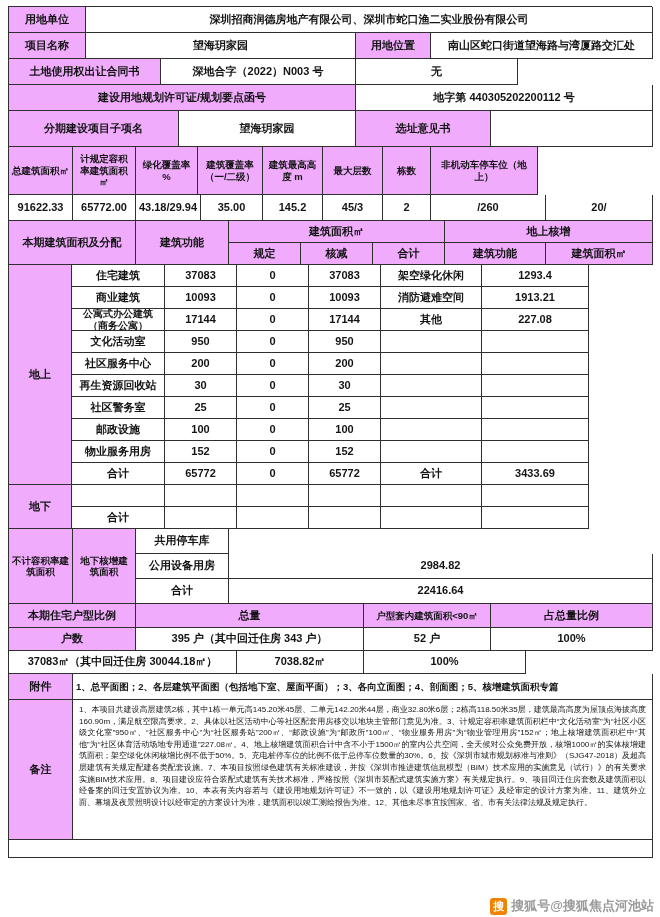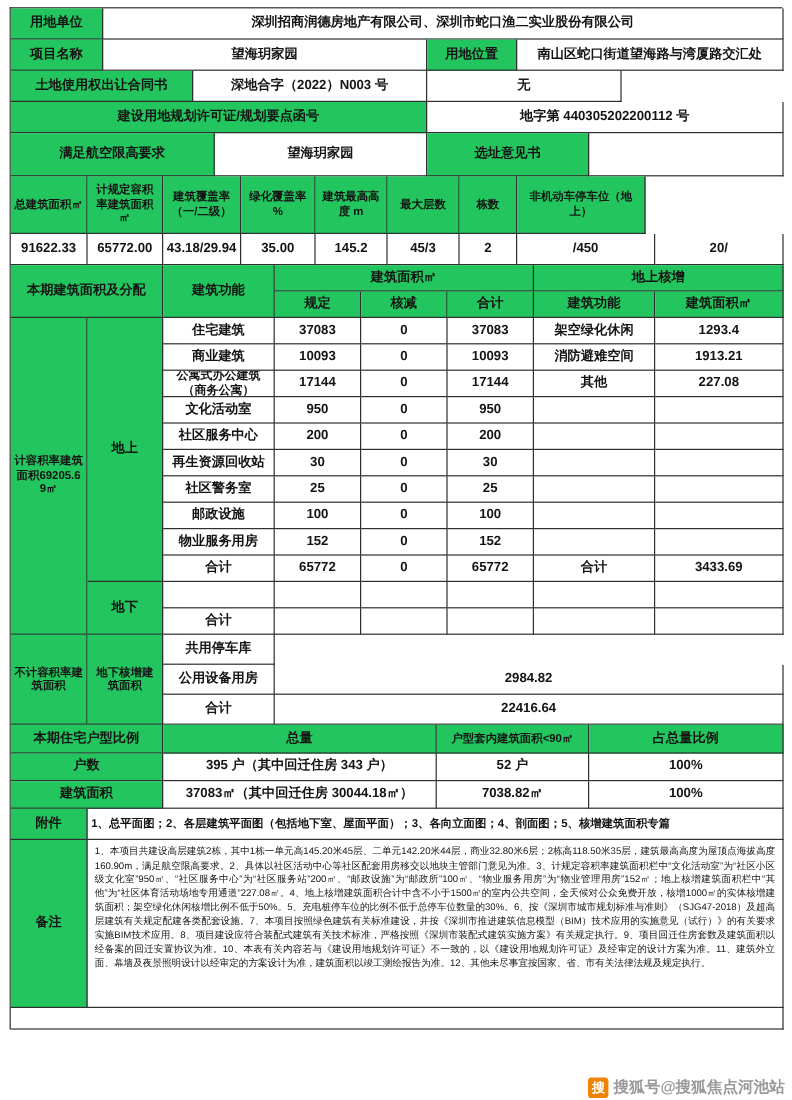--- a/index.html
+++ b/index.html
@@ -27,21 +27,21 @@
     display: flex;
     align-items: center;
     justify-content: center;
     text-align: center;
     padding: 1px 3px;
     font-size: 11px;
     font-weight: 700;
     line-height: 1.2;
     overflow: hidden;
   }
-  .lbl { background: #22c55e; }
+  .lbl { background: #f0abfc; }
   .sm { font-size: 9.5px; }
   .xs { font-size: 10px; }
   .wrap { word-break: break-all; }
   .left { justify-content: flex-start; text-align: left; }
   .top { align-items: flex-start; }
   .remarks-text {
     font-size: 8px;
     font-weight: 400;
     line-height: 1.45;
     text-align: justify;
@@ -92,45 +92,45 @@
     <div class="c" style="width:195px;height:26px">深地合字（2022）N003 号</div>
     <div class="c" style="width:162px;height:26px">无</div>
   </div>
 
   <div class="row">
     <div class="c lbl" style="width:347px;height:26px">建设用地规划许可证/规划要点函号</div>
     <div class="c" style="width:297px;height:26px">地字第 440305202200112 号</div>
   </div>
 
   <div class="row">
-    <div class="c lbl" style="width:170px;height:36px">满足航空限高要求</div>
+    <div class="c lbl" style="width:170px;height:36px">分期建设项目子项名</div>
     <div class="c" style="width:177px;height:36px">望海玥家园</div>
     <div class="c lbl" style="width:135px;height:36px">选址意见书</div>
     <div class="c" style="width:162px;height:36px"></div>
   </div>
 
   <div class="row">
     <div class="c lbl sm wrap" style="width:64px;height:48px">总建筑面积㎡</div>
     <div class="c lbl sm wrap" style="width:63px;height:48px">计规定容积率建筑面积㎡</div>
+    <div class="c lbl sm wrap" style="width:62px;height:48px">绿化覆盖率 %</div>
     <div class="c lbl sm wrap" style="width:65px;height:48px">建筑覆盖率（一/二级）</div>
-    <div class="c lbl sm wrap" style="width:62px;height:48px">绿化覆盖率 %</div>
     <div class="c lbl sm wrap" style="width:60px;height:48px">建筑最高高度 m</div>
     <div class="c lbl sm wrap" style="width:60px;height:48px">最大层数</div>
     <div class="c lbl sm wrap" style="width:48px;height:48px">栋数</div>
     <div class="c lbl sm wrap" style="width:107px;height:48px">非机动车停车位（地上）</div>
   </div>
   <div class="row">
     <div class="c" style="width:64px;height:26px">91622.33</div>
     <div class="c" style="width:63px;height:26px">65772.00</div>
     <div class="c" style="width:65px;height:26px">43.18/29.94</div>
     <div class="c" style="width:62px;height:26px">35.00</div>
     <div class="c" style="width:60px;height:26px">145.2</div>
     <div class="c" style="width:60px;height:26px">45/3</div>
     <div class="c" style="width:48px;height:26px">2</div>
-    <div class="c" style="width:115px;height:26px">/450</div>
+    <div class="c" style="width:115px;height:26px">/260</div>
     <div class="c" style="width:107px;height:26px">20/</div>
   </div>
 
   <div class="row">
     <div class="c lbl" style="width:127px;height:44px">本期建筑面积及分配</div>
     <div class="c lbl" style="width:93px;height:44px">建筑功能</div>
     <div class="col">
       <div class="c lbl" style="width:216px;height:22px">建筑面积㎡</div>
       <div class="row">
         <div class="c lbl" style="width:72px;height:22px">规定</div>
@@ -141,21 +141,20 @@
     <div class="col">
       <div class="c lbl" style="width:208px;height:22px">地上核增</div>
       <div class="row">
         <div class="c lbl" style="width:101px;height:22px">建筑功能</div>
         <div class="c lbl" style="width:107px;height:22px">建筑面积㎡</div>
       </div>
     </div>
   </div>
 
   <div class="row">
-    <div class="c lbl sm wrap" style="width:64px;height:264px">计容积率建筑面积69205.69㎡</div>
     <div class="col">
       <div class="row">
         <div class="c lbl" style="width:63px;height:220px">地上</div>
         <div class="col">
           <div class="row">
             <div class="c" style="width:93px;height:22px">住宅建筑</div>
             <div class="c" style="width:72px;height:22px">37083</div>
             <div class="c" style="width:72px;height:22px">0</div>
             <div class="c" style="width:72px;height:22px">37083</div>
             <div class="c" style="width:101px;height:22px">架空绿化休闲</div>
@@ -283,21 +282,20 @@
     <div class="c lbl sm" style="width:127px;height:24px">户型套内建筑面积&lt;90㎡</div>
     <div class="c lbl" style="width:162px;height:24px">占总量比例</div>
   </div>
   <div class="row">
     <div class="c lbl" style="width:127px;height:23px">户数</div>
     <div class="c" style="width:228px;height:23px">395 户（其中回迁住房 343 户）</div>
     <div class="c" style="width:127px;height:23px">52 户</div>
     <div class="c" style="width:162px;height:23px">100%</div>
   </div>
   <div class="row">
-    <div class="c lbl" style="width:127px;height:23px">建筑面积</div>
     <div class="c" style="width:228px;height:23px">37083㎡（其中回迁住房 30044.18㎡）</div>
     <div class="c" style="width:127px;height:23px">7038.82㎡</div>
     <div class="c" style="width:162px;height:23px">100%</div>
   </div>
 
   <div class="row">
     <div class="c lbl" style="width:64px;height:26px">附件</div>
     <div class="c sm left" style="width:580px;height:26px">1、总平面图；2、各层建筑平面图（包括地下室、屋面平面）；3、各向立面图；4、剖面图；5、核增建筑面积专篇</div>
   </div>
 

